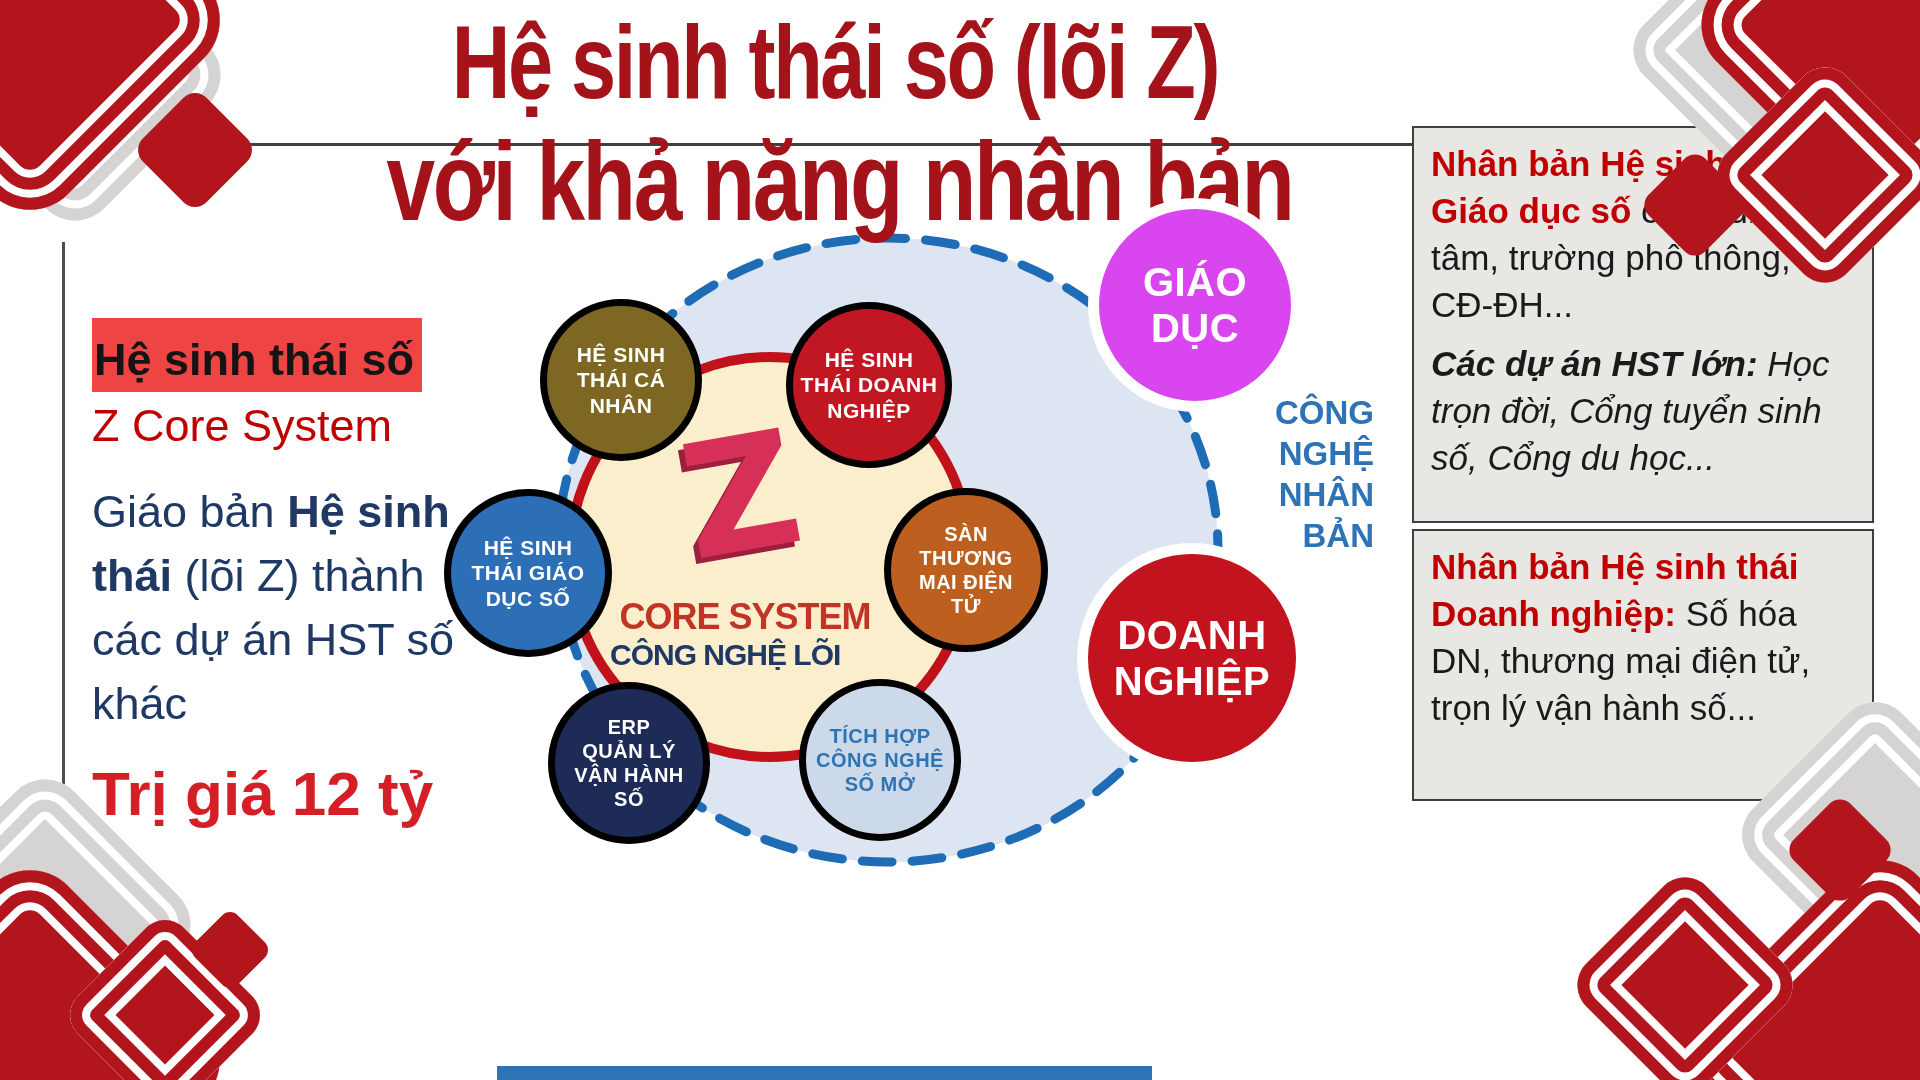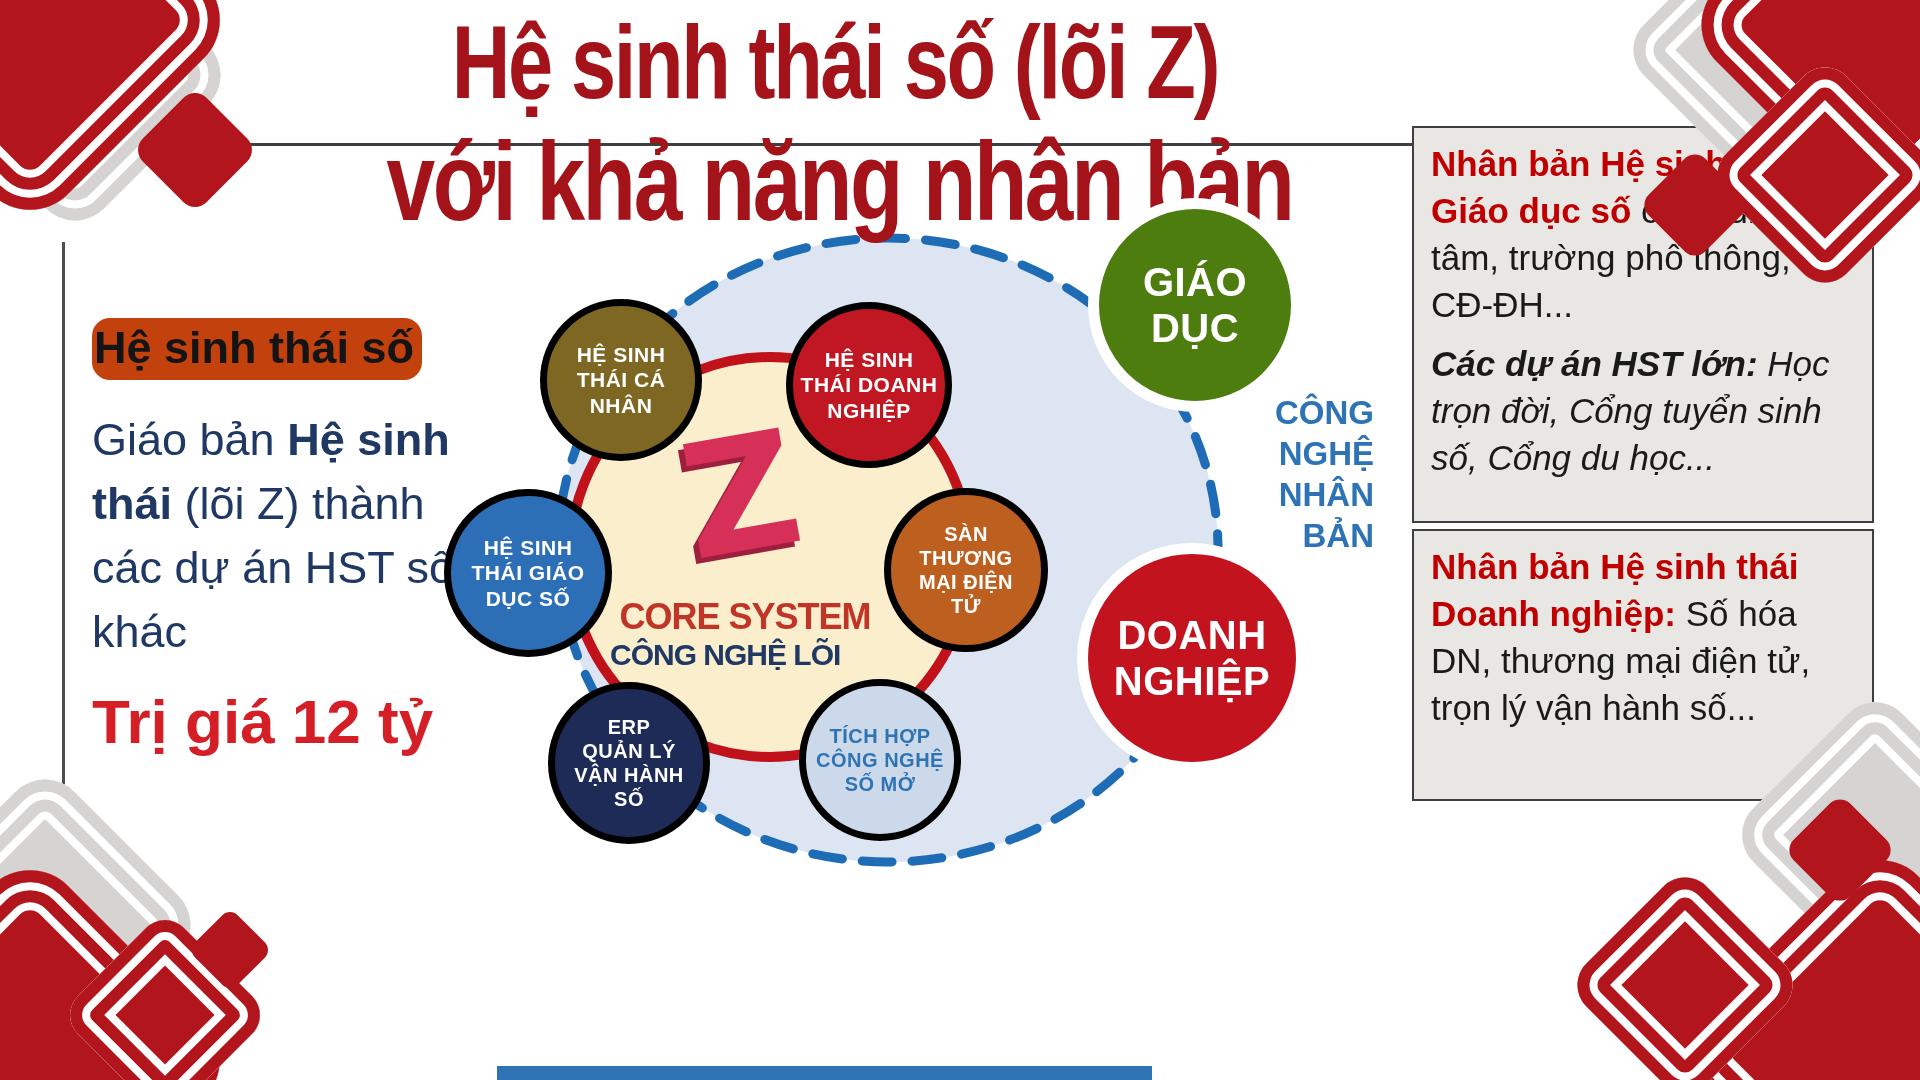--- a/index.html
+++ b/index.html
@@ -18,22 +18,22 @@
   .title-rule{
     position:absolute; top:143px; left:40px; width:1372px; height:3px;
     background:#3f3f3f; z-index:3;
   }
   
   .left-accent-line{
     position:absolute; left:62px; top:242px; width:3px; height:553px; background:#4d4d4d; z-index:2;
   }
   .left-block{ position:absolute; left:92px; top:318px; width:365px; z-index:2;}
   .lp-highlight{
-    display:inline-block; background:#c2410c; color:#141414; font-weight:bold;
-    font-size:45px; padding:4px 8px 6px 2px;border-radius:18px;
+    display:inline-block; background:#ef4444; color:#141414; font-weight:bold;
+    font-size:45px; padding:16px 8px 6px 2px;
   }
   .lp-sub{ margin-top:8px; color:#c00000; font-size:45px; }
   .lp-body{ margin-top:28px; color:#1f3864; font-size:45px; line-height:64px; }
   .lp-body b{ font-weight:bold; }
   .lp-value{ margin-top:22px; color:#d51f26; font-weight:bold; font-size:62px; }
   
   .blob-svg{ position:absolute; left:548px; top:228px; z-index:1; }
   .cream-circle{
     position:absolute; left:565px; top:352px; width:410px; height:410px;
     box-sizing:border-box; border-radius:50%;
@@ -68,21 +68,21 @@
   .n-santmdt  { left:884px; top:488px; width:164px; height:164px; background:#bd5f1f; font-size:20px; }
   .n-erp      { left:548px; top:682px; width:162px; height:162px; background:#1d2b56; font-size:20px; }
   .n-tichhop  { left:799px; top:679px; width:162px; height:162px; background:#ccd9ea; color:#2e74b5; font-size:20px; }
   .satellite{
     position:absolute; box-sizing:border-box; border-radius:50%;
     border:11px solid #ffffff;
     display:flex; flex-direction:column; align-items:center; justify-content:center;
     text-align:center; color:#ffffff; font-weight:bold; z-index:4; letter-spacing:0.5px;
   }
   .satellite span{ display:block; line-height:1.15; }
-  .s-giaoduc { left:1088px; top:198px; width:214px; height:214px; background:#4d7c0f; font-size:40px; }
+  .s-giaoduc { left:1088px; top:198px; width:214px; height:214px; background:#d946ef; font-size:40px; }
   .s-doanhng { left:1077px; top:543px; width:230px; height:230px; background:#c3131e; font-size:40px; }
   .arc-label{
     position:absolute; left:1238px; top:392px; width:136px; text-align:right;
     color:#2d73b6; font-weight:800; font-size:33px; line-height:41px; z-index:4;
   }
   .arc-label span{ display:block; }
   
   .panel{
     position:absolute; left:1412px; width:462px; box-sizing:border-box;
     background:#e9e7e4; border:2px solid #3f3f3f;
@@ -118,20 +118,21 @@
 
 <div class="slide">
 
   <div class="title-line l1">Hệ sinh thái số (lõi Z)</div>
   <div class="title-rule"></div>
   <div class="title-line l2">với khả năng nhân bản</div>
 
   <div class="left-accent-line"></div>
   <div class="left-block">
     <div><span class="lp-highlight">Hệ sinh thái số</span></div>
+    <div class="lp-sub">Z Core System</div>
     <div class="lp-body"><span>Giáo bản </span><b>Hệ sinh thái</b><span> (lõi Z) thành các dự án HST số khác</span></div>
     <div class="lp-value">Trị giá 12 tỷ</div>
   </div>
 
   <svg class="blob-svg" width="700" height="660">
     <ellipse cx="340" cy="322" rx="330" ry="312" fill="#dce5f1" stroke="#1e6cb5" stroke-width="9" stroke-dasharray="30 20" stroke-linecap="round"></ellipse>
   </svg>
 
   <div class="cream-circle"></div>
 

